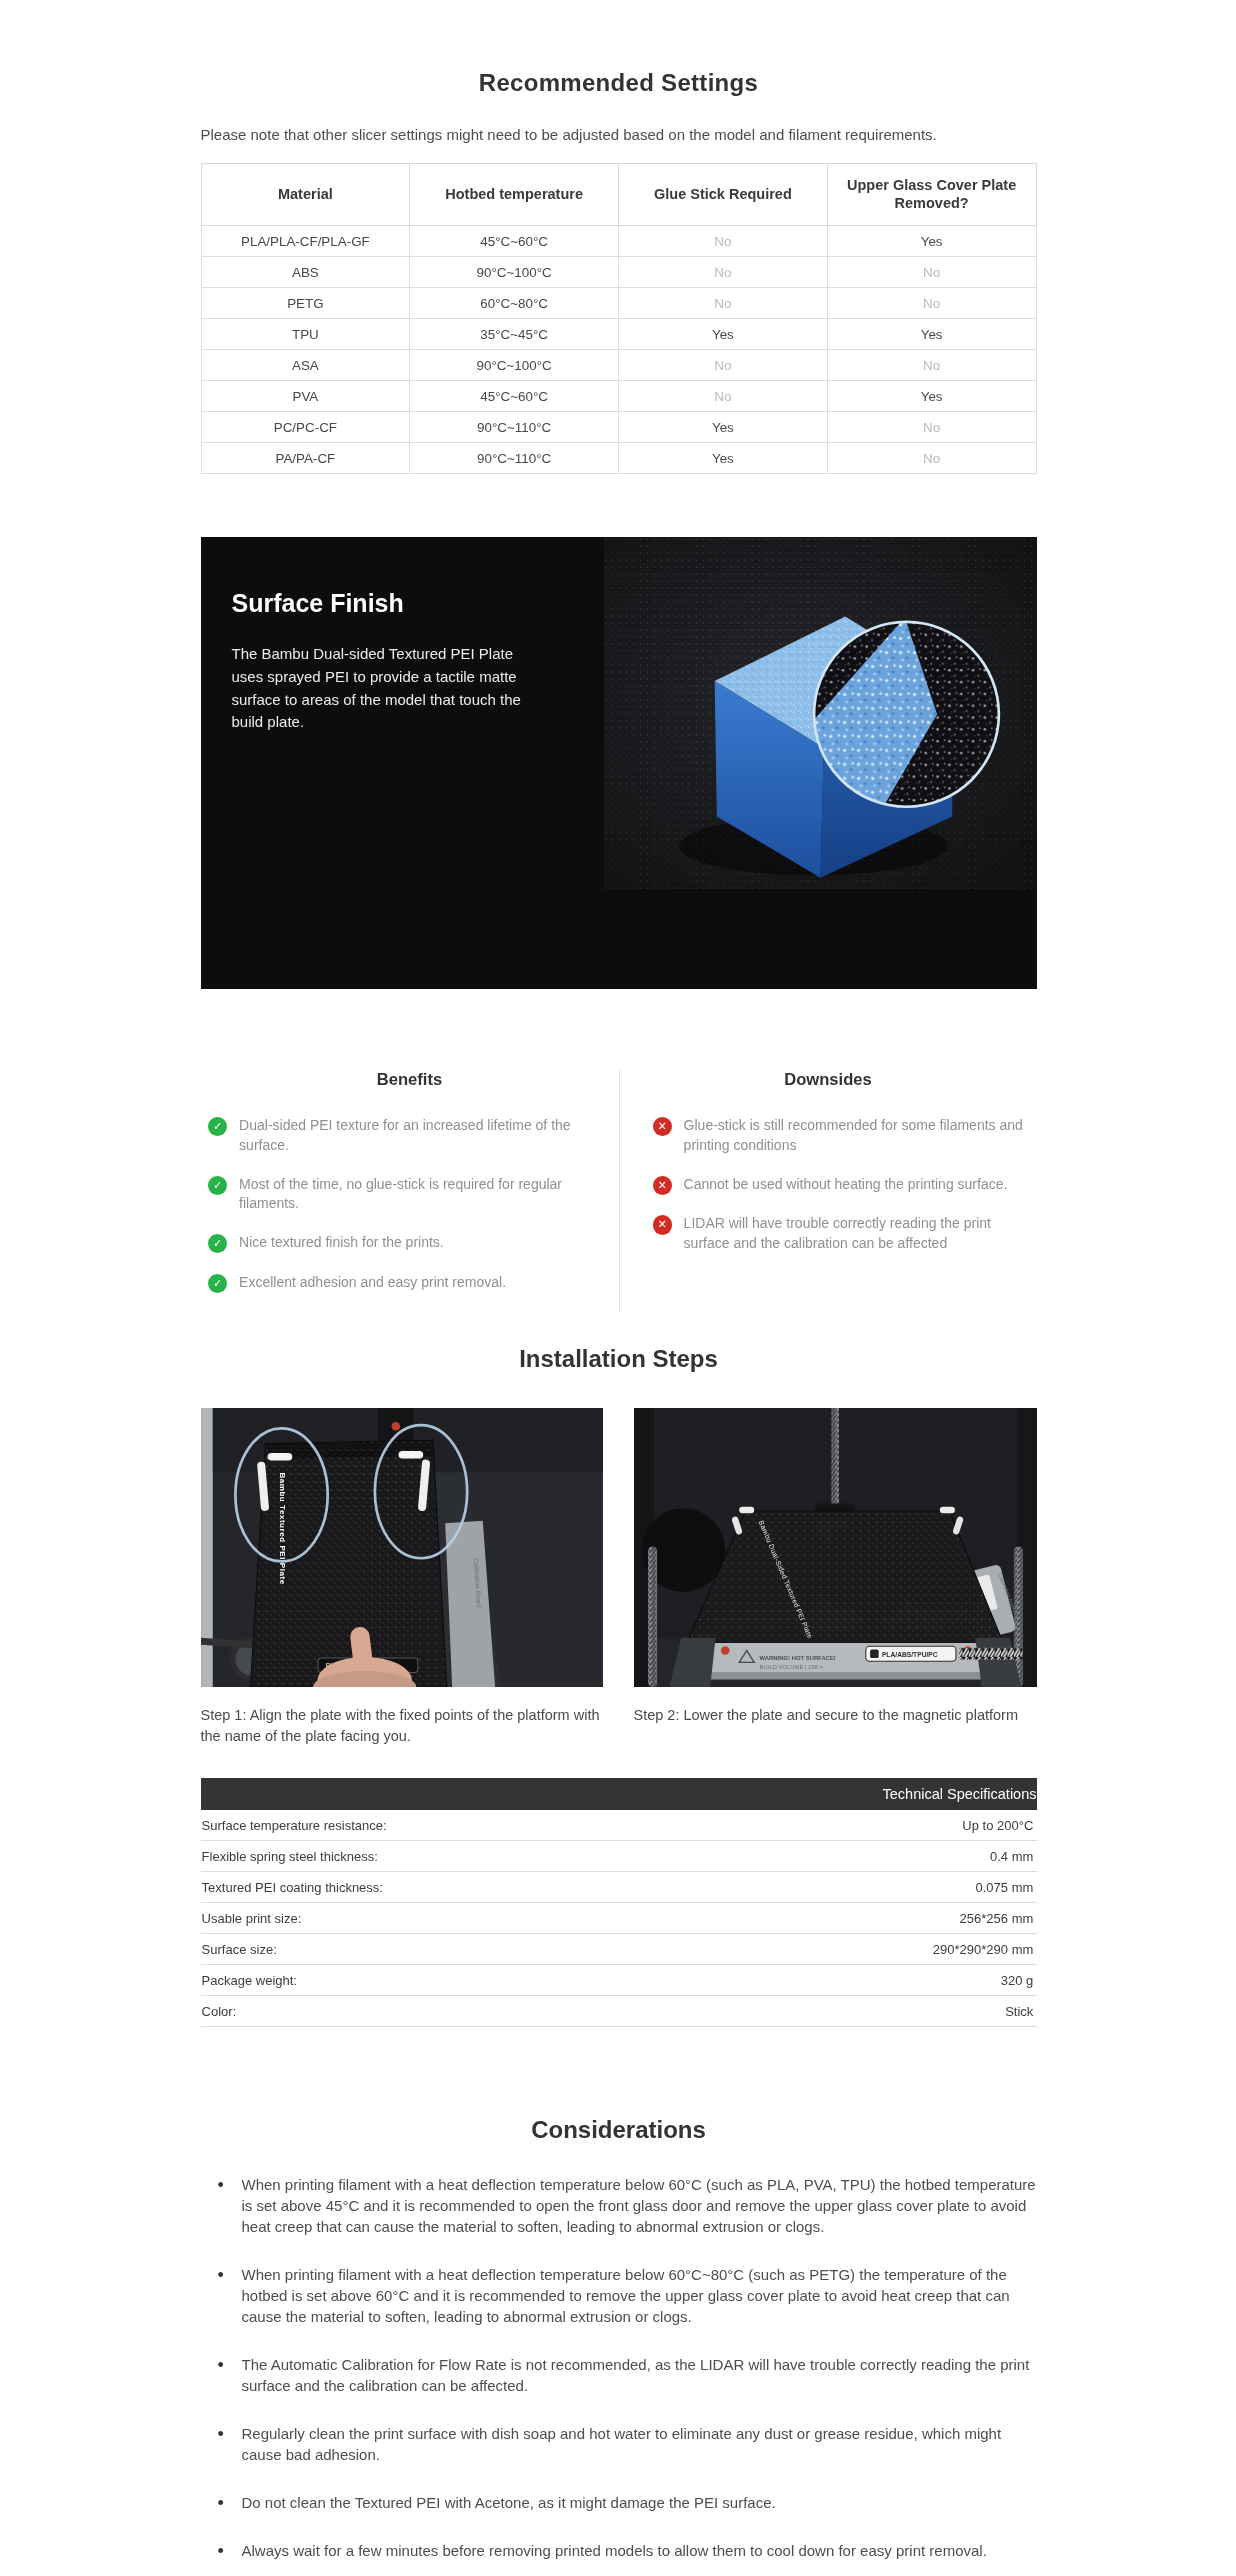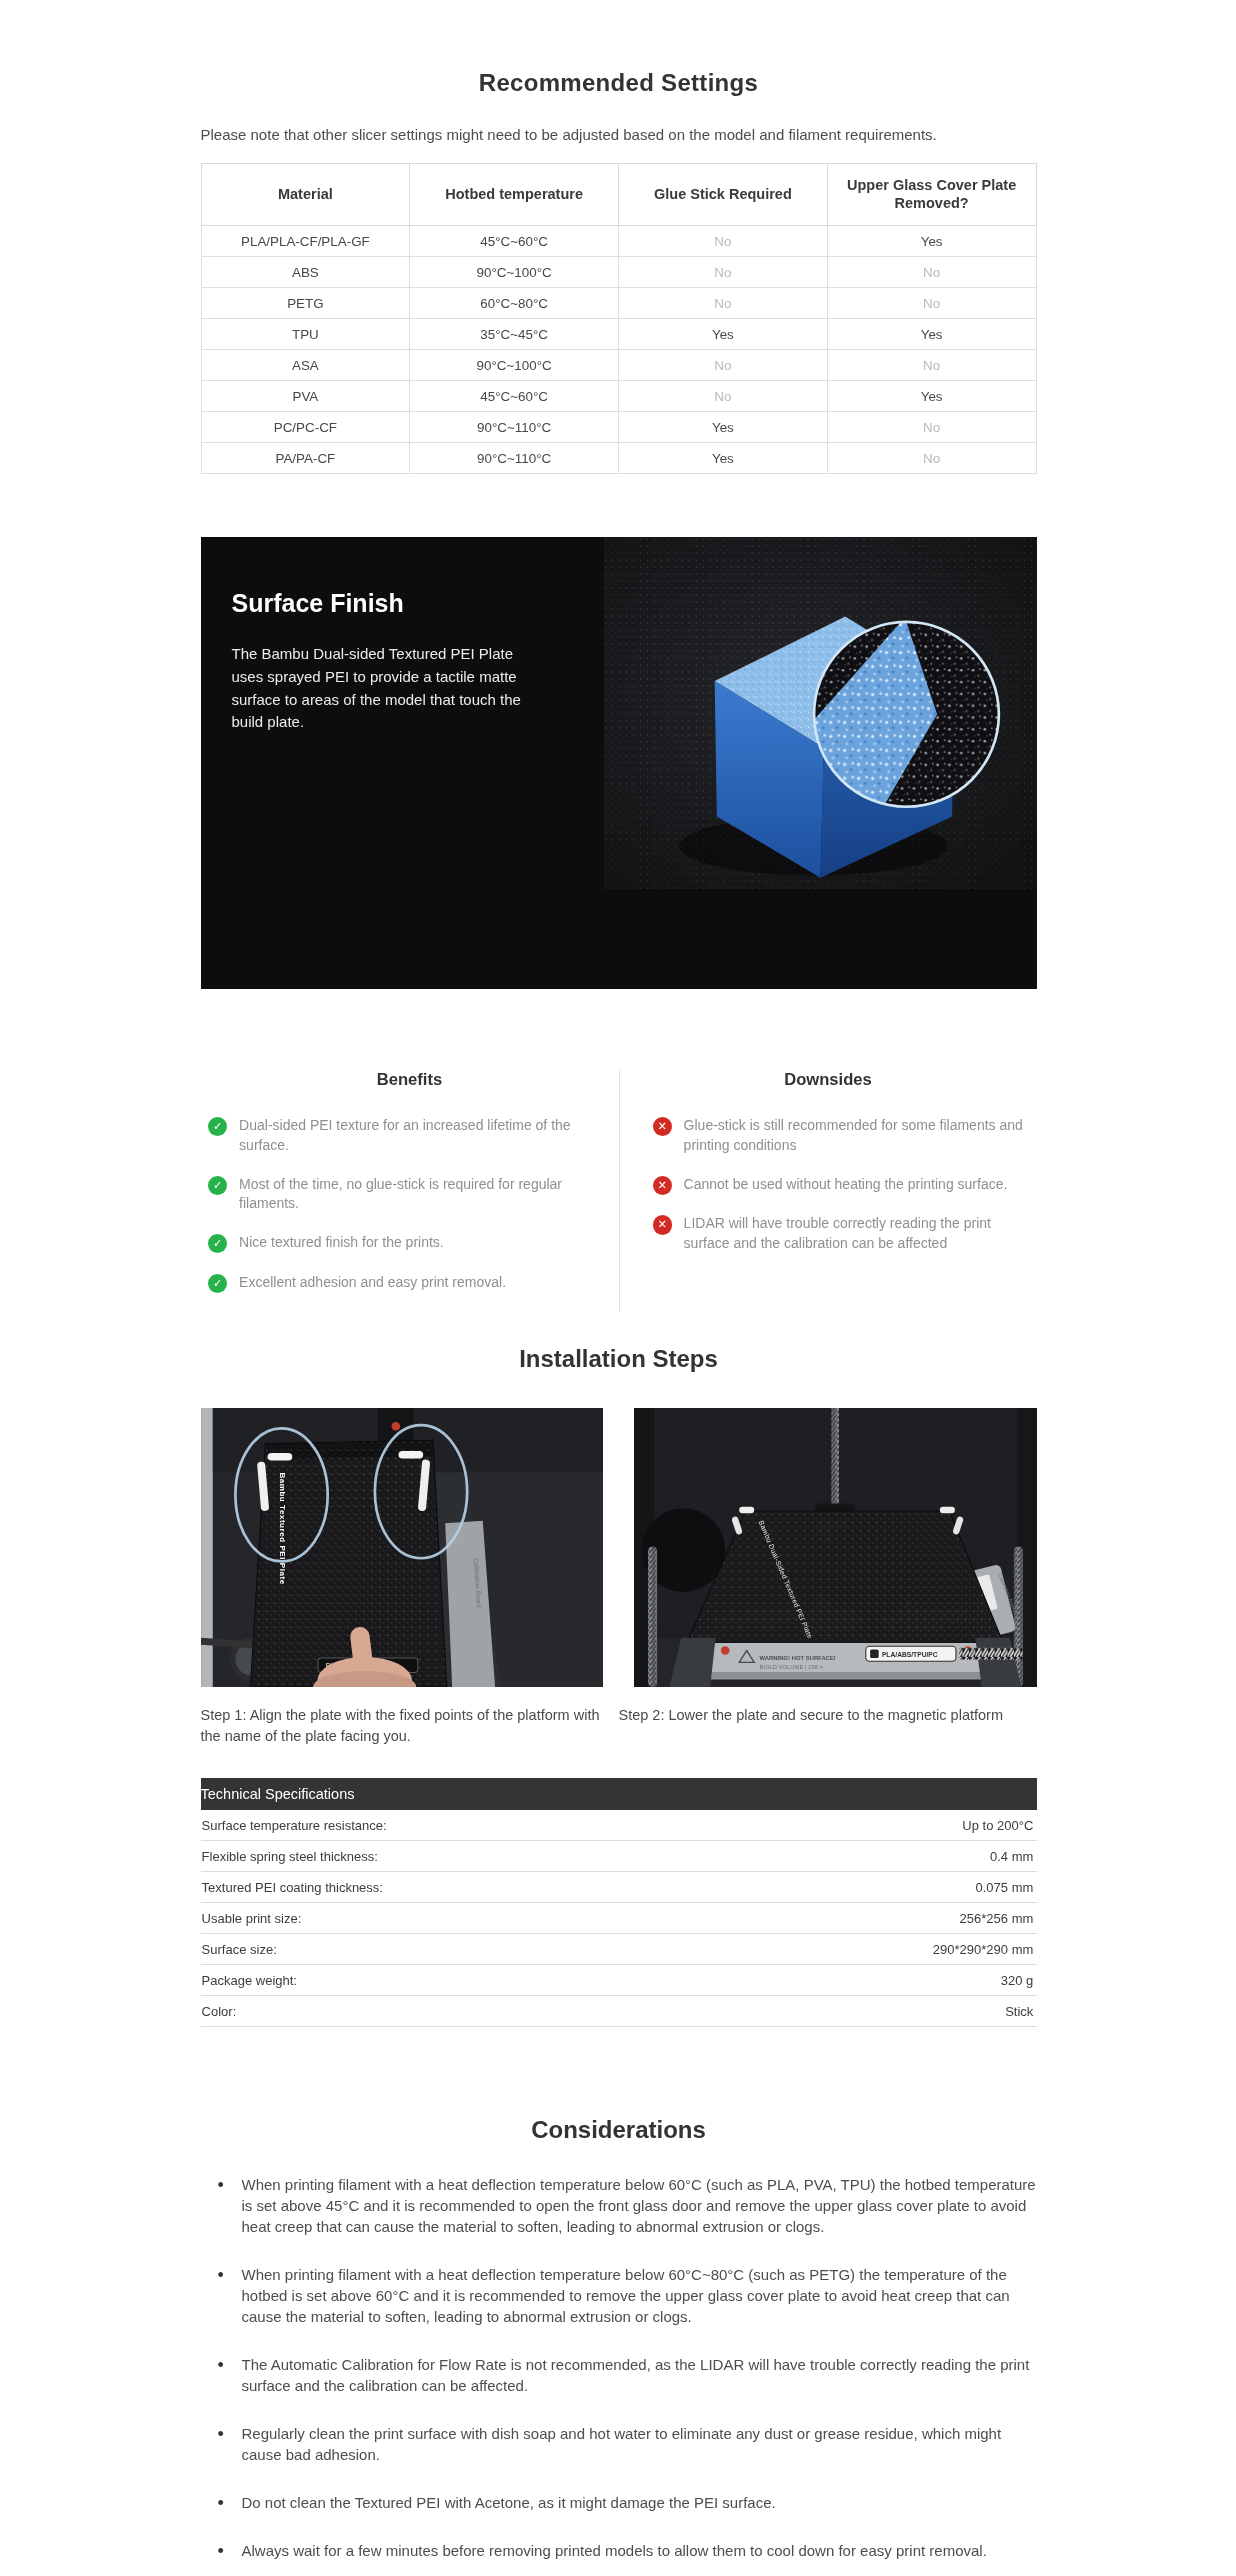--- a/index.html
+++ b/index.html
@@ -42,25 +42,25 @@
   .pc-icon{width:19.3px;height:19.3px;border-radius:50%;flex:none;color:#fff;
     display:flex;align-items:center;justify-content:center;font-size:11.3px;font-weight:bold;margin:1.1px 11.8px 0 0;}
   .pc-icon.good{background:#27b24a;}
   .pc-icon.bad{background:#d22b24;}
   .pc-item p{margin:0;font-size:14px;color:#8f8f8f;line-height:1.4;max-width:346px;}
 
   h2.big-title{font-size:24px;font-weight:bold;color:#333;text-align:center;margin:33px 0 35px 0;}
 
   .photos{display:flex;gap:31px;}
   .photo-frame{display:block;}
-  .captions{display:flex;gap:16px;margin-top:18px;}
+  .captions{display:flex;gap:31px;margin-top:18px;}
   .caption{width:402px;font-size:14.5px;color:#4a4a4a;line-height:1.42;}
 
   
-  .spec-bar{margin-top:31px;background:#343434;color:#ffffff;text-align:left;
+  .spec-bar{margin-top:31px;background:#343434;color:#ffffff;text-align:right;
     font-size:14.5px;padding:8.6px 0 8px 0;}
   .spec-table{width:100%;}
   .spec-row{display:flex;justify-content:space-between;align-items:center;
     border-bottom:1.1px solid #dcdcdc;padding:8px 3.2px 7px 1.1px;font-size:13px;color:#3c3c3c;gap:12px;}
   .spec-label{text-align:left;}
   .spec-value{text-align:right;}
 
   
   ul.considerations{list-style:none;margin:30px 0 0 0;padding:0 0 0 16px;}
   ul.considerations li{position:relative;padding-left:25px;font-size:15px;color:#4d4d4d;

